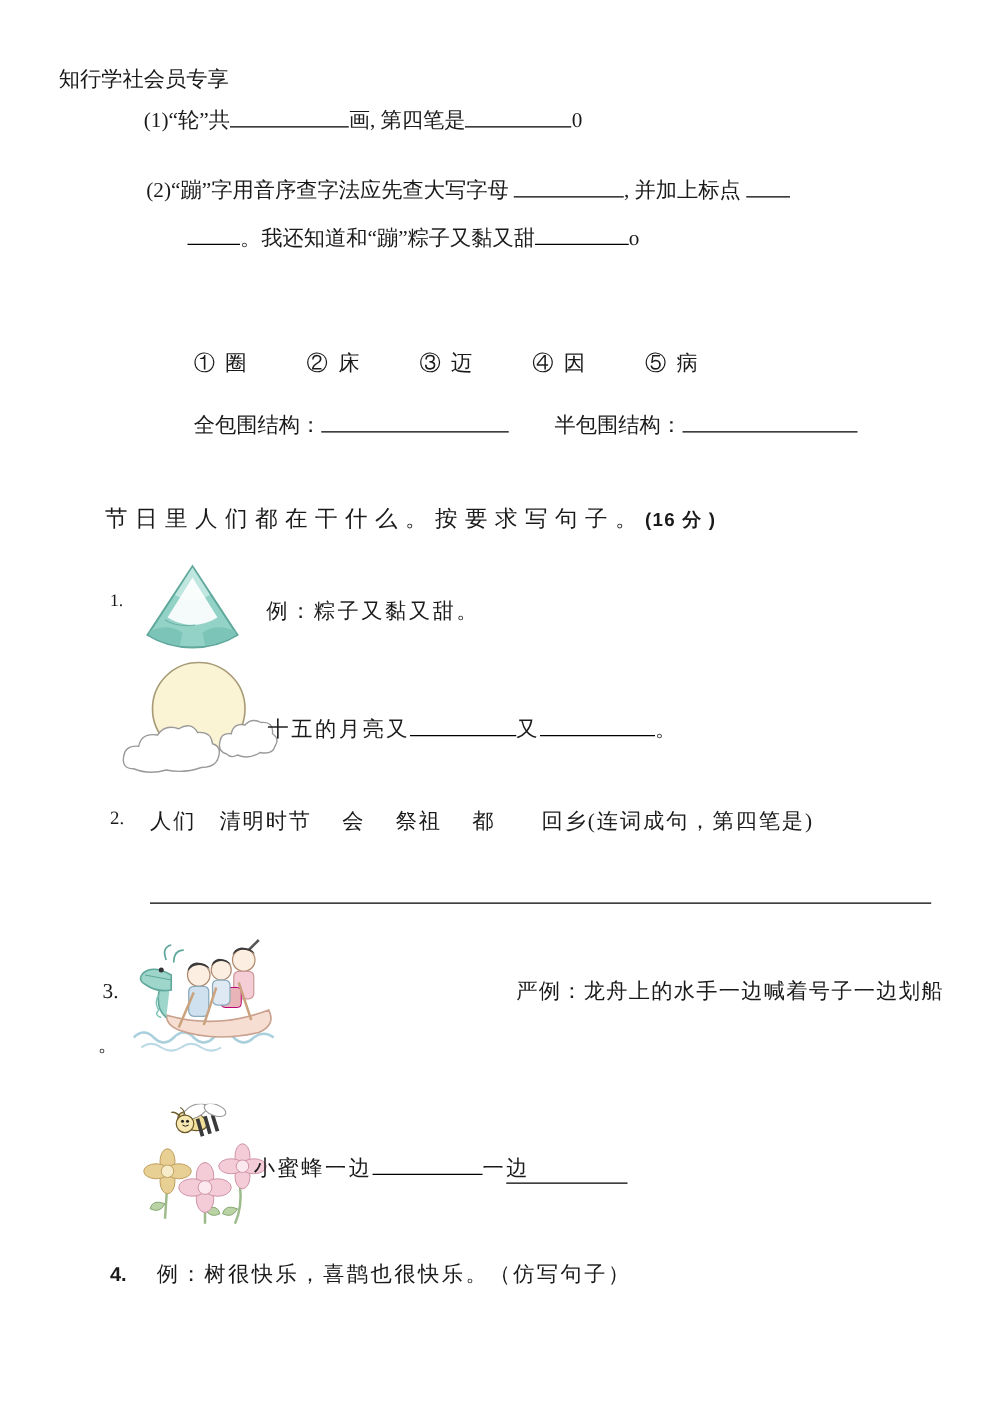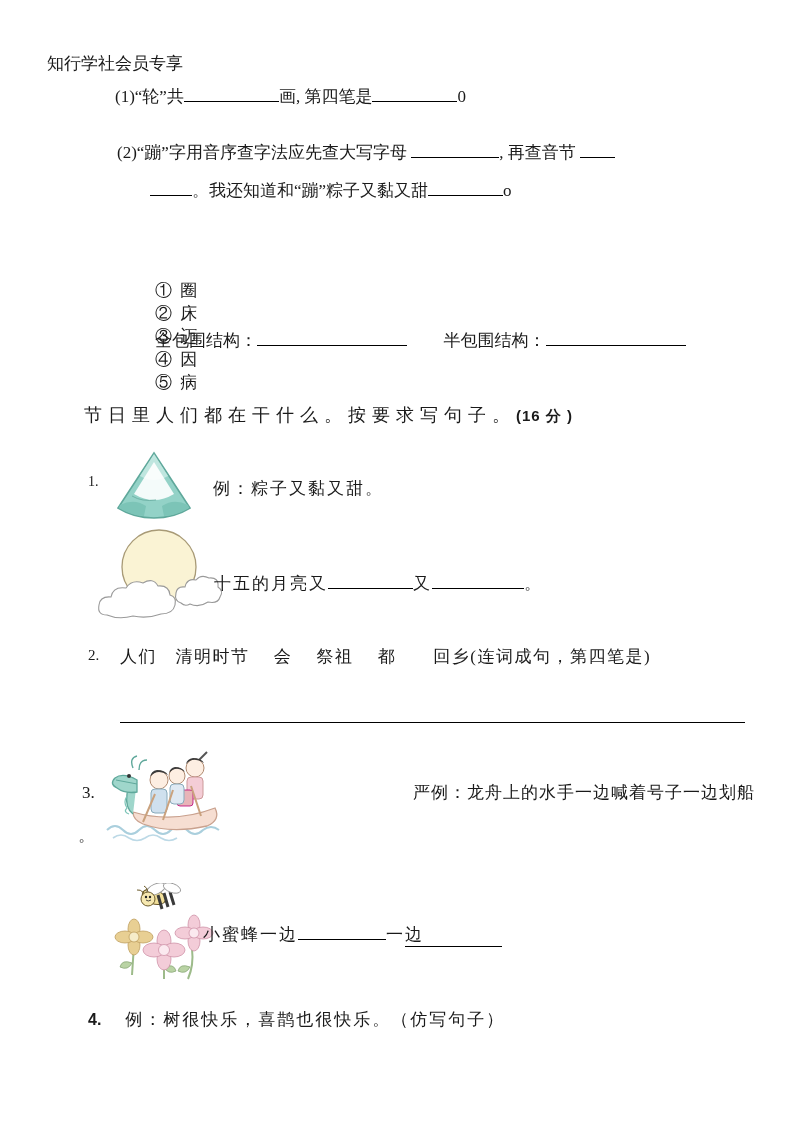--- a/index.html
+++ b/index.html
@@ -35,30 +35,30 @@
 <div id="page">
 
   <div class="abs t17" style="left:47px;top:52px;">知行学社会员专享</div>
 
   <div class="abs t17" style="left:115px;top:83px;">
     <span>(1)“轮”共</span><span class="blank w95"></span><span>画, 第四笔是</span><span class="blank w85"></span><span>0</span>
   </div>
 
   <div class="abs t17" style="left:117px;top:139px;">
     <span>(2)“蹦”字用音序查字法应先查大写字母</span>
-    <span class="blank w88"></span><span>, 再查音节</span>
+    <span class="blank w88"></span><span>, 并加上标点</span>
     <span class="blank w35"></span>
   </div>
 
   <div class="abs t17" style="left:150px;top:177px;">
     <span class="blank w42"></span><span>。我还知道和“蹦”粽子又黏又甜</span><span class="blank w75"></span><span>o</span>
   </div>
 
 
-  <div class="abs t17 opts" style="left:155px;top:279px;letter-spacing:2px;flex-direction:column;">
+  <div class="abs t17 opts" style="left:155px;top:279px;letter-spacing:2px;">
     <span>① 圈</span>
     <span>② 床</span>
     <span>③ 迈</span>
     <span>④ 因</span>
     <span>⑤ 病</span>
   </div>
 
   <div class="abs t17" style="left:155px;top:327px;">
     <span>全包围结构：</span><span class="blank w150"></span>
     <span style="display:inline-block;width:28px;"></span>

